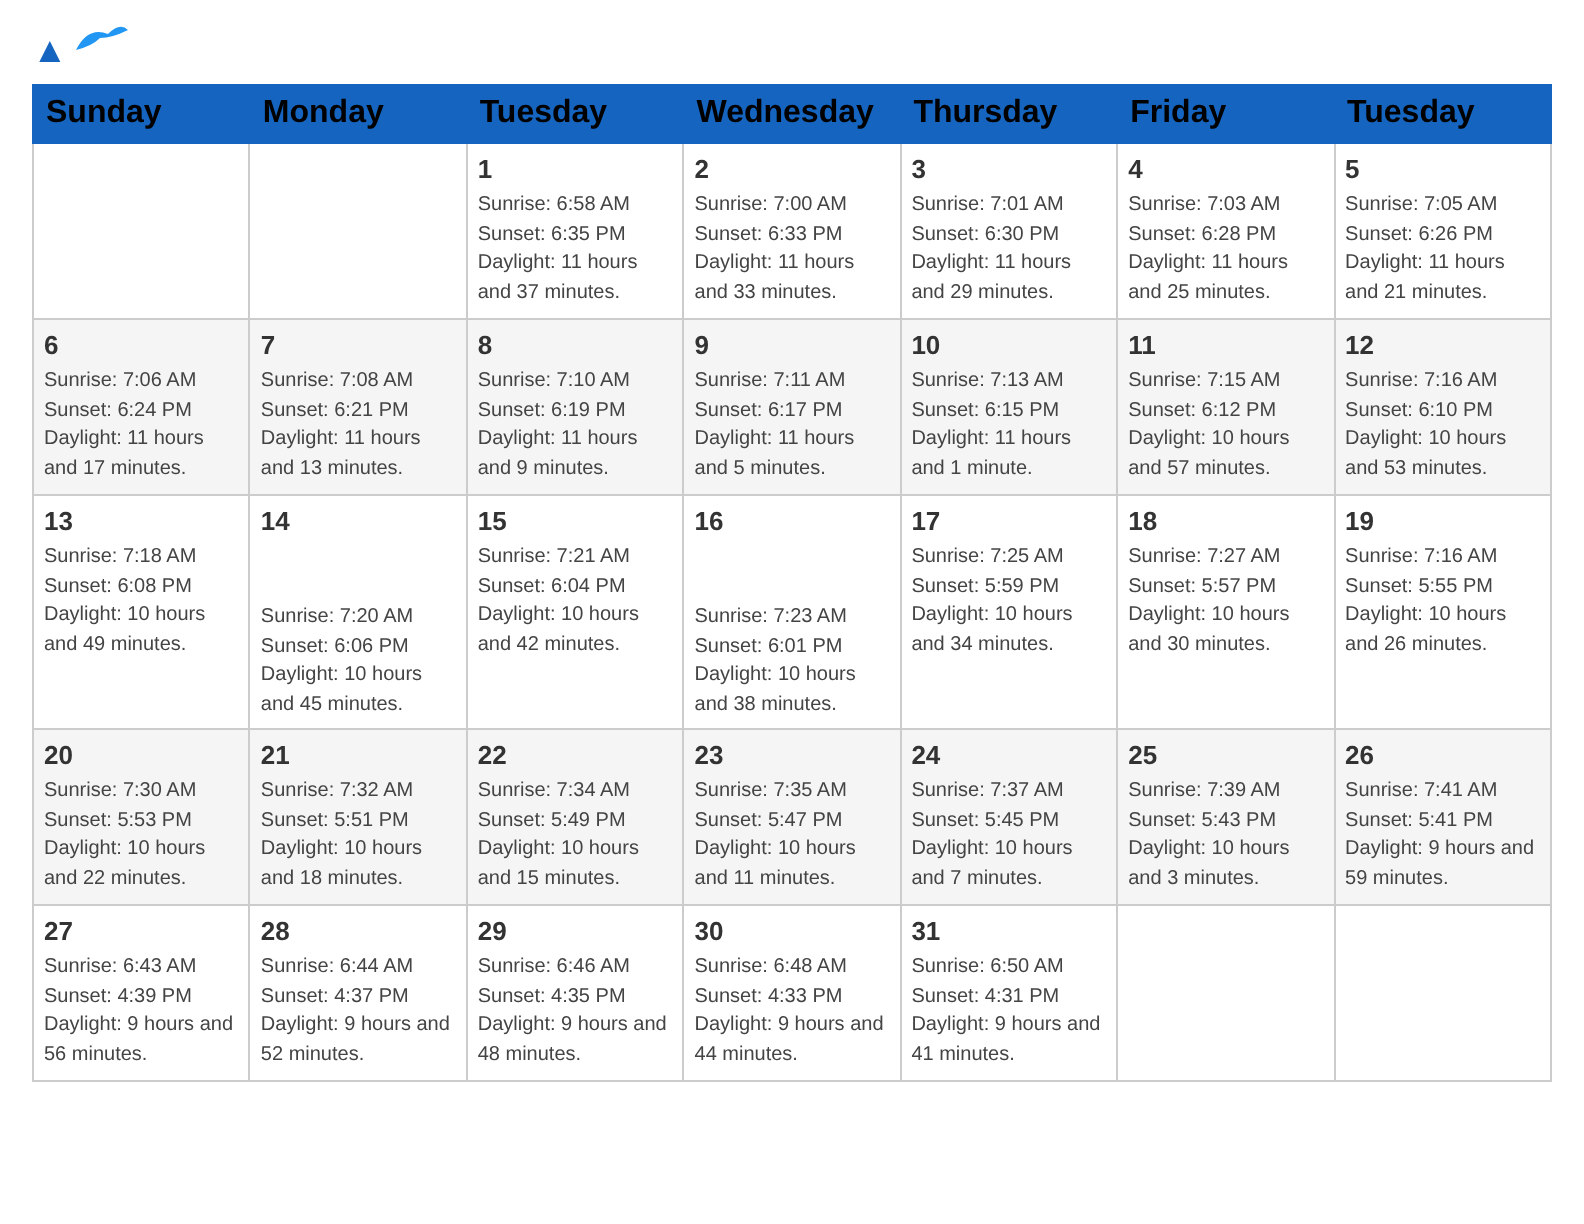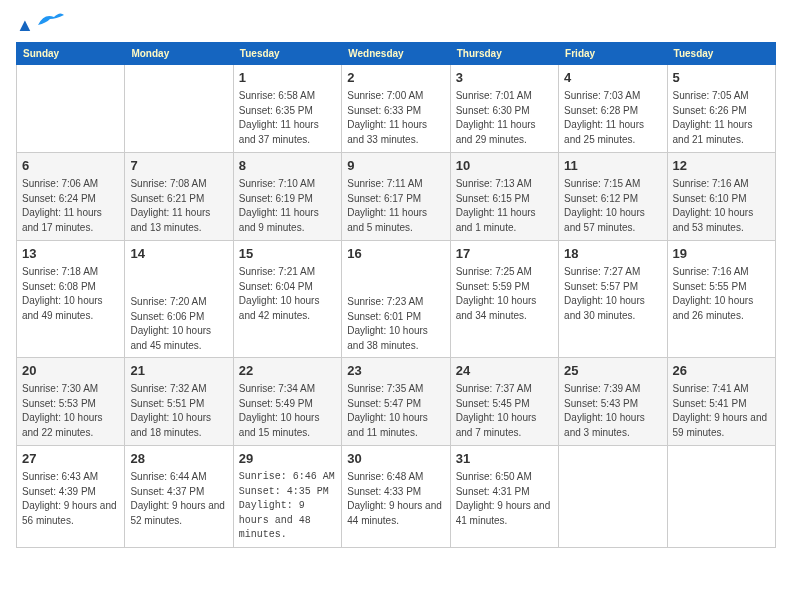--- a/index.html
+++ b/index.html
@@ -41,24 +41,24 @@
       font-size: 16px;
       color: #555;
     }
     table {
       width: 100%;
       border-collapse: collapse;
       font-size: 10.5px;
     }
     thead tr th {
       background-color: #1565c0;
-      color: #fef9c3;
+      color: #000000;
       text-align: left;
       padding: 5px 6px;
-      font-size: 10px;
+      font-size: 16px;
       font-weight: bold;
       border: 1px solid #1565c0;
     }
     tbody tr td {
       border: 1px solid #ccc;
       vertical-align: top;
       padding: 4px 5px;
       height: 88px;
       color: #333;
       line-height: 1.4;
@@ -288,21 +288,21 @@
 Daylight: 9 hours and 56 minutes.</div>
         </td>
         <td>
           <span class="day-number">28</span>
           <div class="day-info" style="white-space: pre-line;">Sunrise: 6:44 AM
 Sunset: 4:37 PM
 Daylight: 9 hours and 52 minutes.</div>
         </td>
         <td>
           <span class="day-number">29</span>
-          <div class="day-info" style="white-space: pre-line; font-family: Liberation Mono, monospace;">Sunrise: 6:46 AM
+          <div class="day-info" style="white-space: pre-line;">Sunrise: 6:46 AM
 Sunset: 4:35 PM
 Daylight: 9 hours and 48 minutes.</div>
         </td>
         <td>
           <span class="day-number">30</span>
           <div class="day-info" style="white-space: pre-line;">Sunrise: 6:48 AM
 Sunset: 4:33 PM
 Daylight: 9 hours and 44 minutes.</div>
         </td>
         <td>

